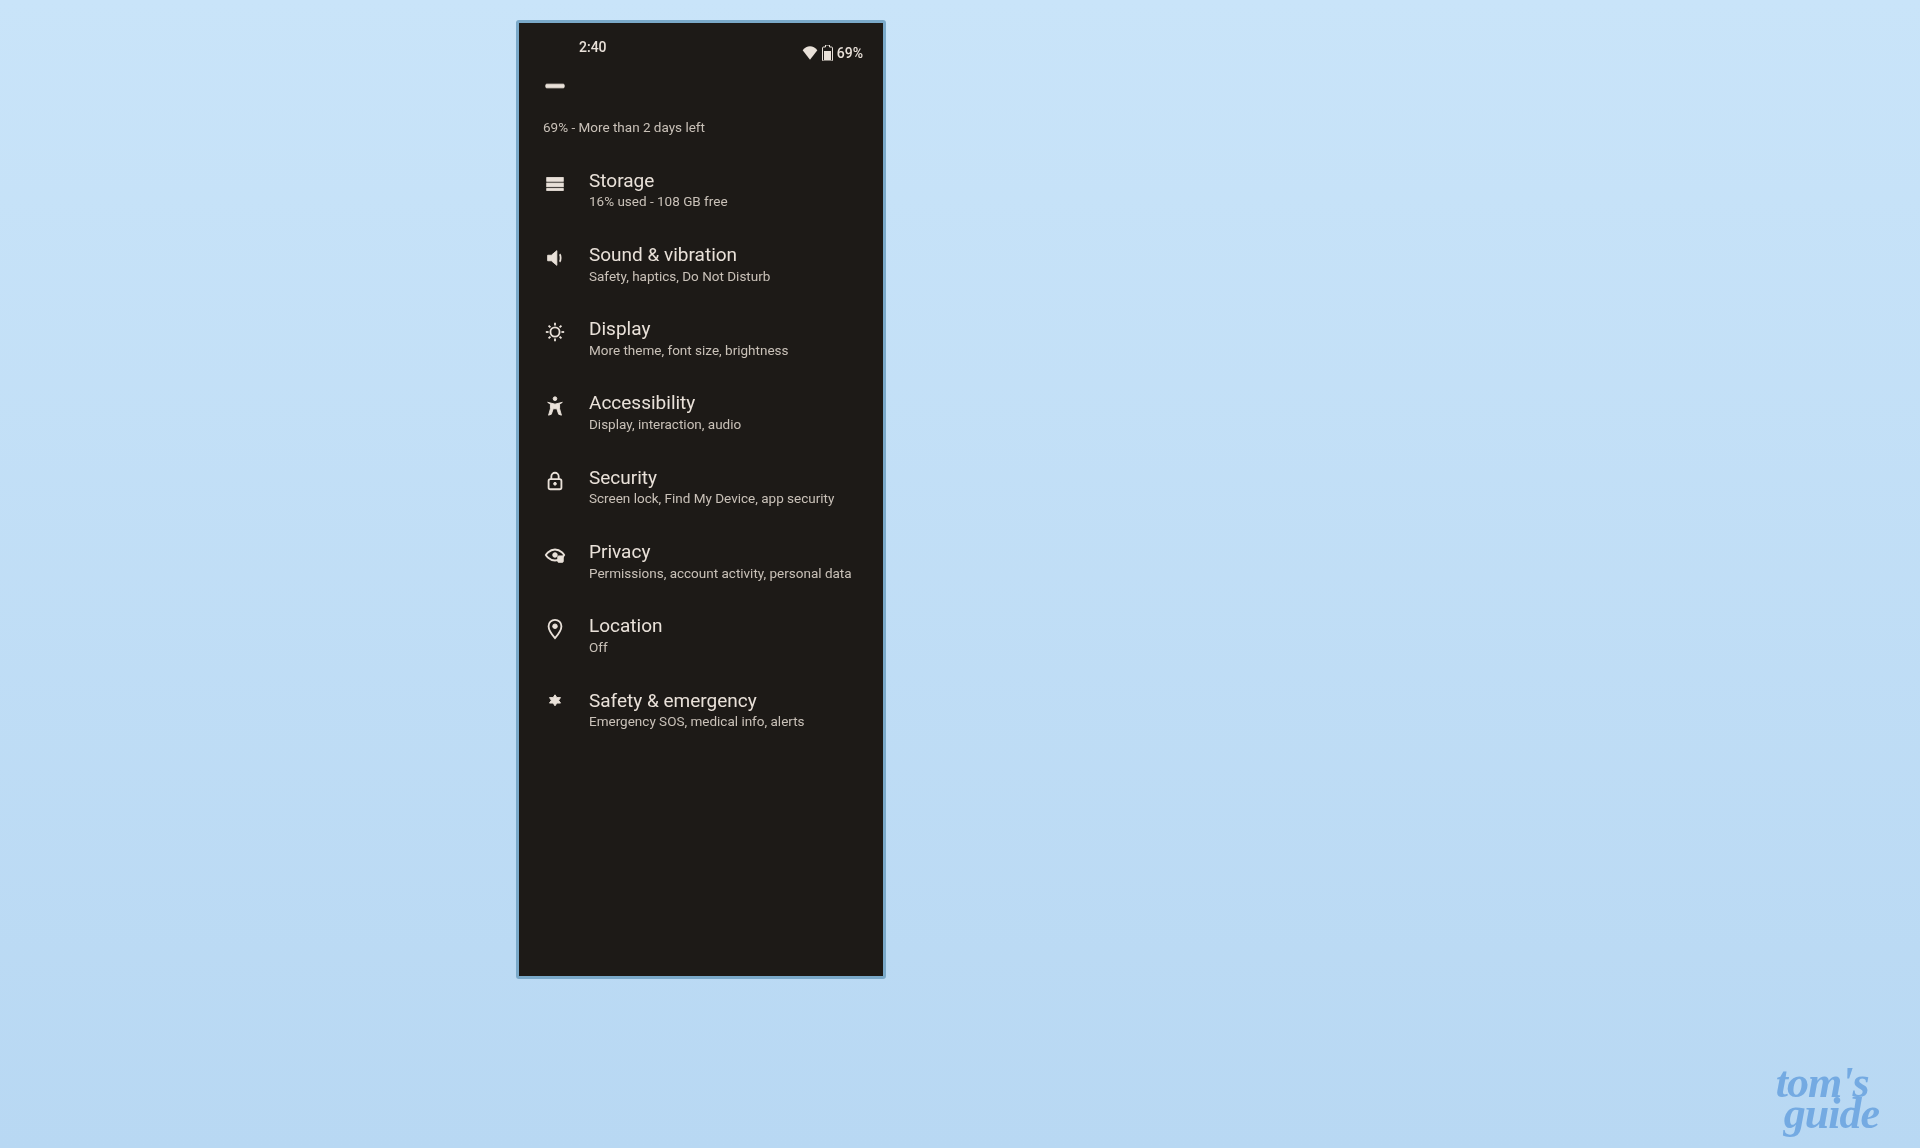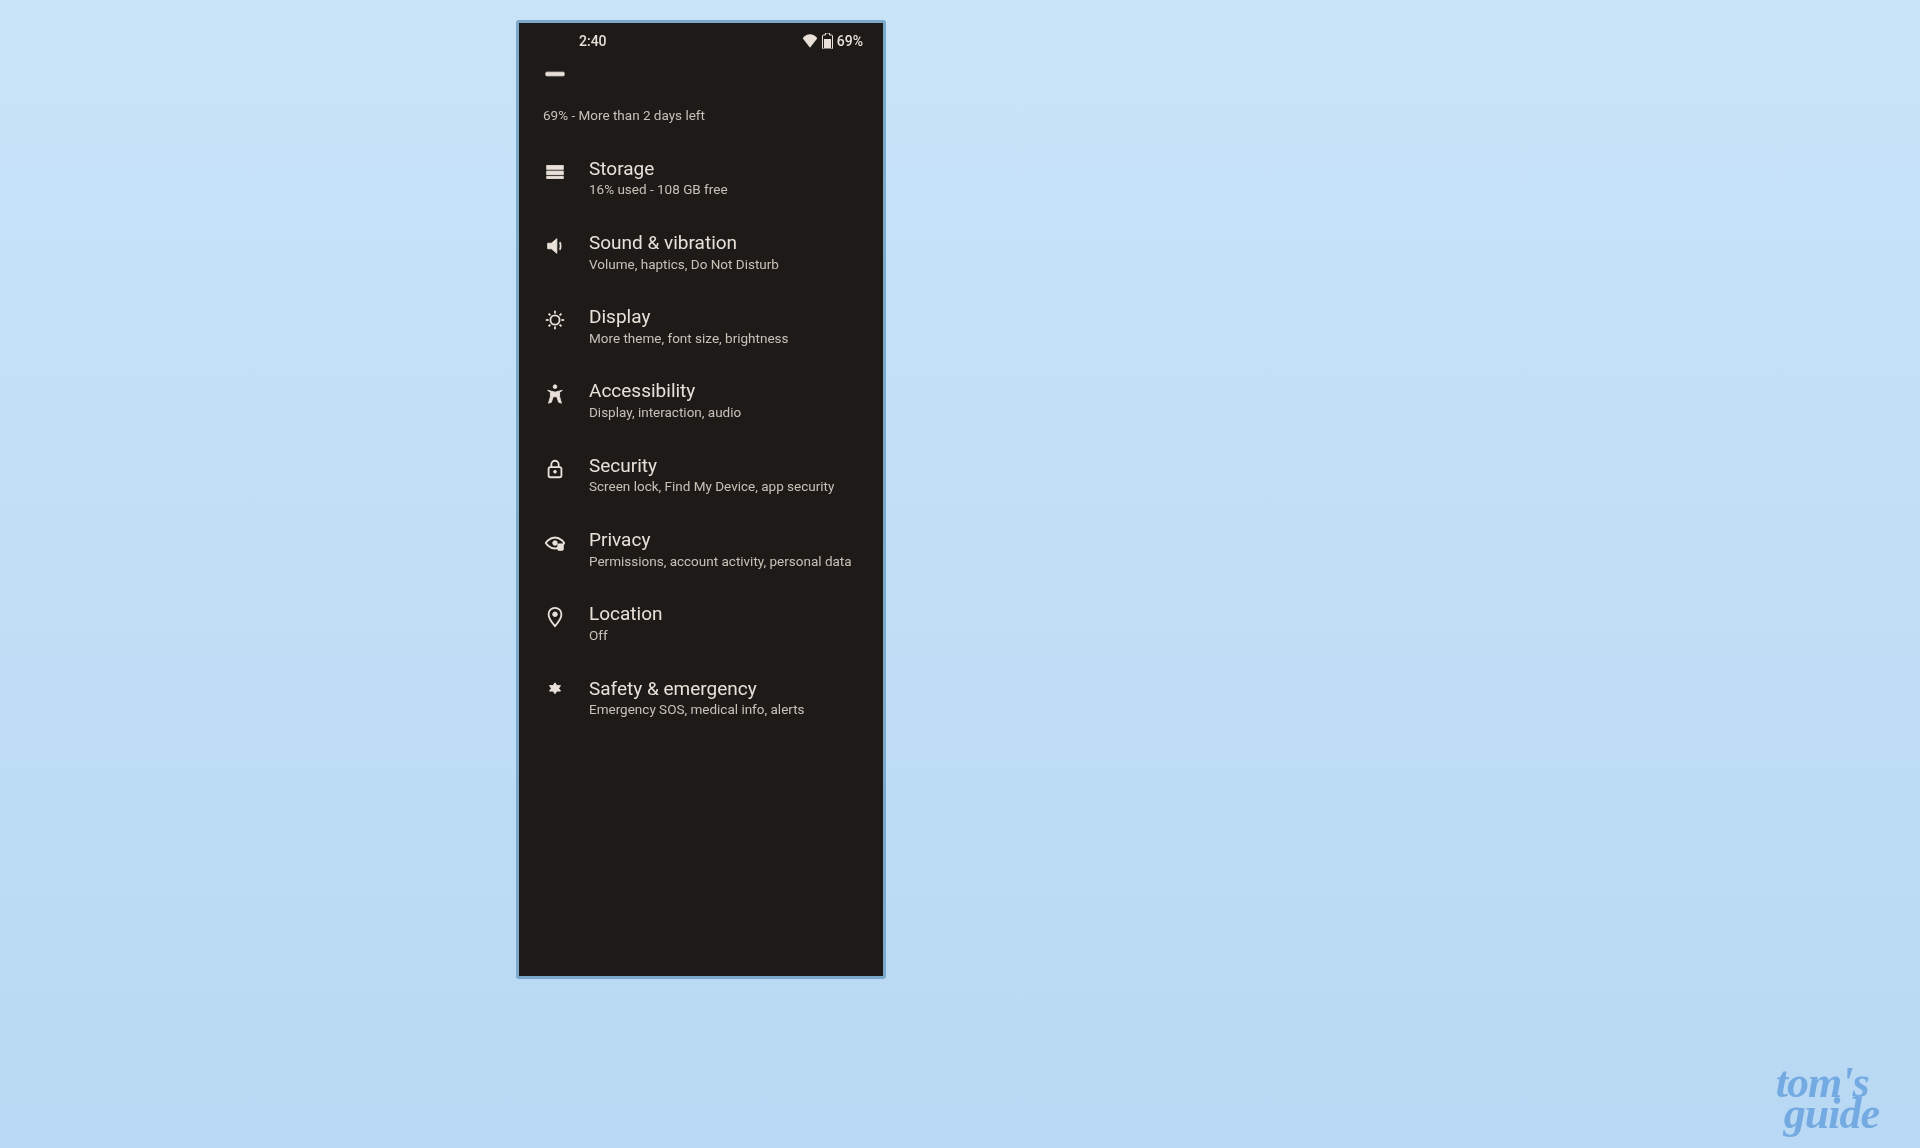--- a/index.html
+++ b/index.html
@@ -39,20 +39,21 @@
     justify-content: space-between;
     padding: 10px 20px 4px 60px;
     font-size: 14px;
     font-weight: 500;
     color: var(--text-main);
   }
   .status-right {
     display: flex;
     align-items: center;
     gap: 4px;
+    margin-top: 12px;
   }
   .status-right svg { fill: var(--text-main); }
   .settings-list { padding: 0 0 0 0; }
   .row {
     display: flex;
     align-items: flex-start;
     padding: 16px 10px 16px 24px;
     position: relative;
     gap: 22px;
   }
@@ -154,21 +155,21 @@
 
     <div class="row">
       <div class="icon-slot">
         <svg viewBox="0 0 24 24">
             <path d="M4 9v6h4l6 5V4L8 9H4z"></path>
             <path d="M17 8c1.5 1 1.5 7 0 8" fill="none" stroke="currentColor" stroke-width="2"></path>
           </svg>
       </div>
       <div class="row-text">
         <div class="row-title">Sound &amp; vibration</div>
-        <div class="row-sub">Volume, haptics, Do Not Disturb</div>
+        <div class="row-sub">Safety, haptics, Do Not Disturb</div>
       </div>
     </div>
 
     <div class="row">
       <div class="icon-slot">
         <svg viewBox="0 0 24 24">
             <circle cx="12" cy="12" r="5" fill="none" stroke="currentColor" stroke-width="2"></circle>
             <g stroke="currentColor" stroke-width="2">
               <line x1="12" y1="2" x2="12" y2="5"></line>
               <line x1="12" y1="19" x2="12" y2="22"></line>

